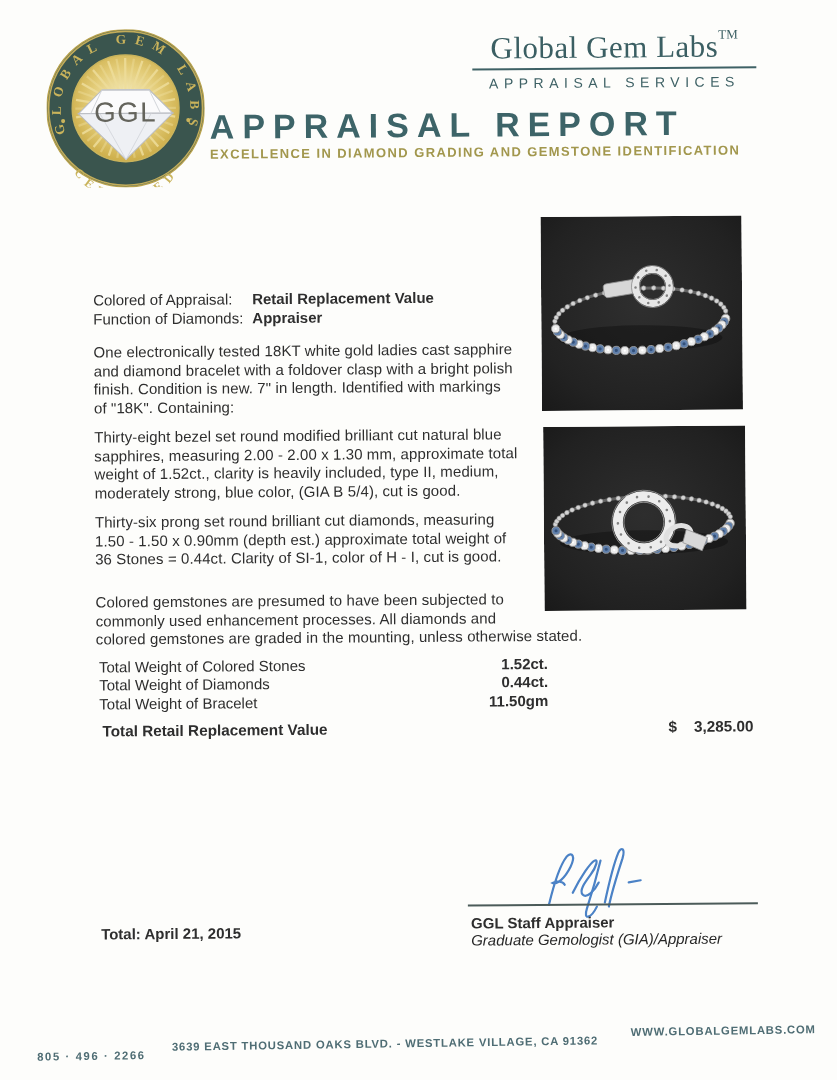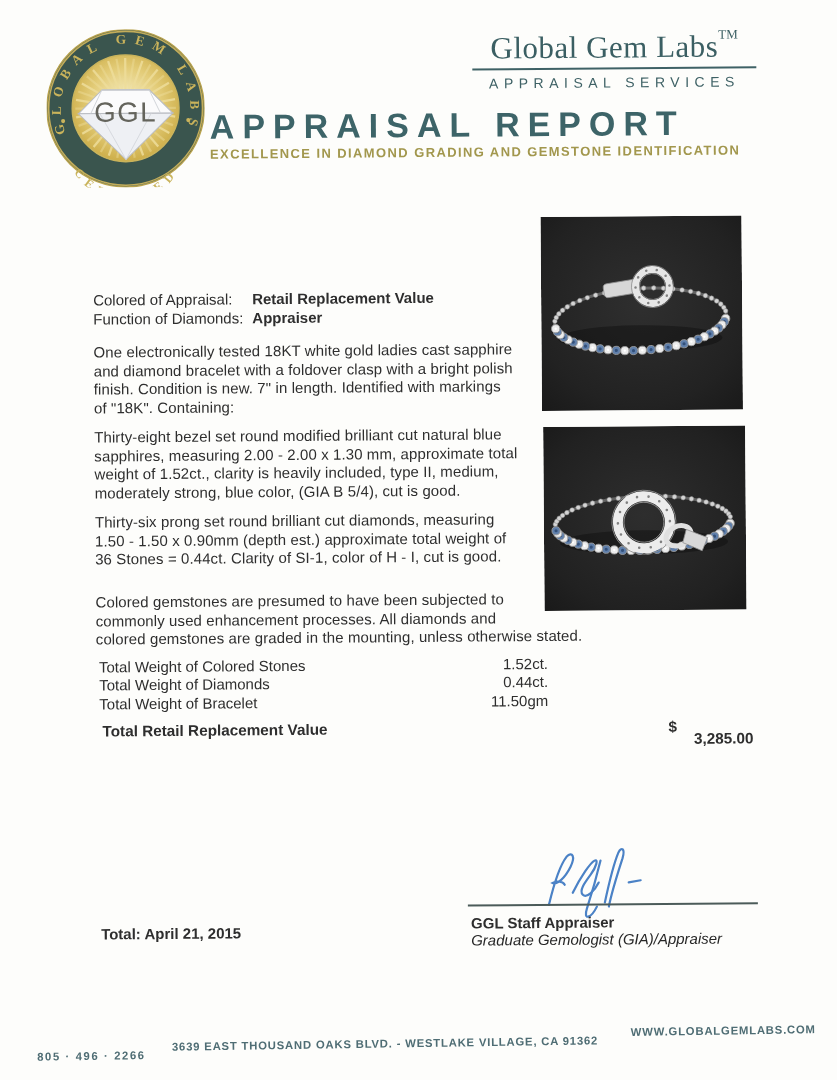--- a/index.html
+++ b/index.html
@@ -27,24 +27,24 @@
 
   
   .kv{position:absolute;left:95px;top:289px;font-size:15px;line-height:18.5px;}
   .kv .lbl{display:inline-block;width:159px;}
   .kv .val{font-weight:bold;}
   .para{position:absolute;left:95px;font-size:15px;line-height:18.6px;letter-spacing:0.1px;white-space:nowrap;}
   .p1{top:341px;} .p2{top:426px;} .p3{top:511px;} .p4{top:591px;}
 
   .totals{position:absolute;left:98px;top:656px;width:449px;font-size:15px;line-height:18.4px;}
   .t-row{display:flex;justify-content:space-between;}
-  .t-row .tv{font-weight:normal;}
+  .t-row .tv{font-weight:bold;}
   .grand{position:absolute;left:101px;top:720px;width:660px;height:20px;font-size:15.3px;font-weight:bold;}
   .grand .cur{position:absolute;left:566px;top:0;}
-  .grand .amt{position:absolute;right:9px;top:12px;}
+  .grand .amt{position:absolute;right:9px;top:0;}
 
   
   .sig-line{position:absolute;left:465px;top:905px;width:290px;height:2px;background:#4b5b59;}
   .sig-svg{position:absolute;left:540px;top:842px;width:120px;height:80px;}
   .signer-name{position:absolute;left:468px;top:915px;font-size:15px;font-weight:bold;}
   .signer-cred{position:absolute;left:468px;top:932px;font-size:15px;font-style:italic;color:#262626;}
   .date-row{position:absolute;left:98px;top:923px;font-size:15px;font-weight:bold;}
 
   
   .footer{position:absolute;left:0;top:1013px;width:837px;height:60px;transform:rotate(-0.4deg);

